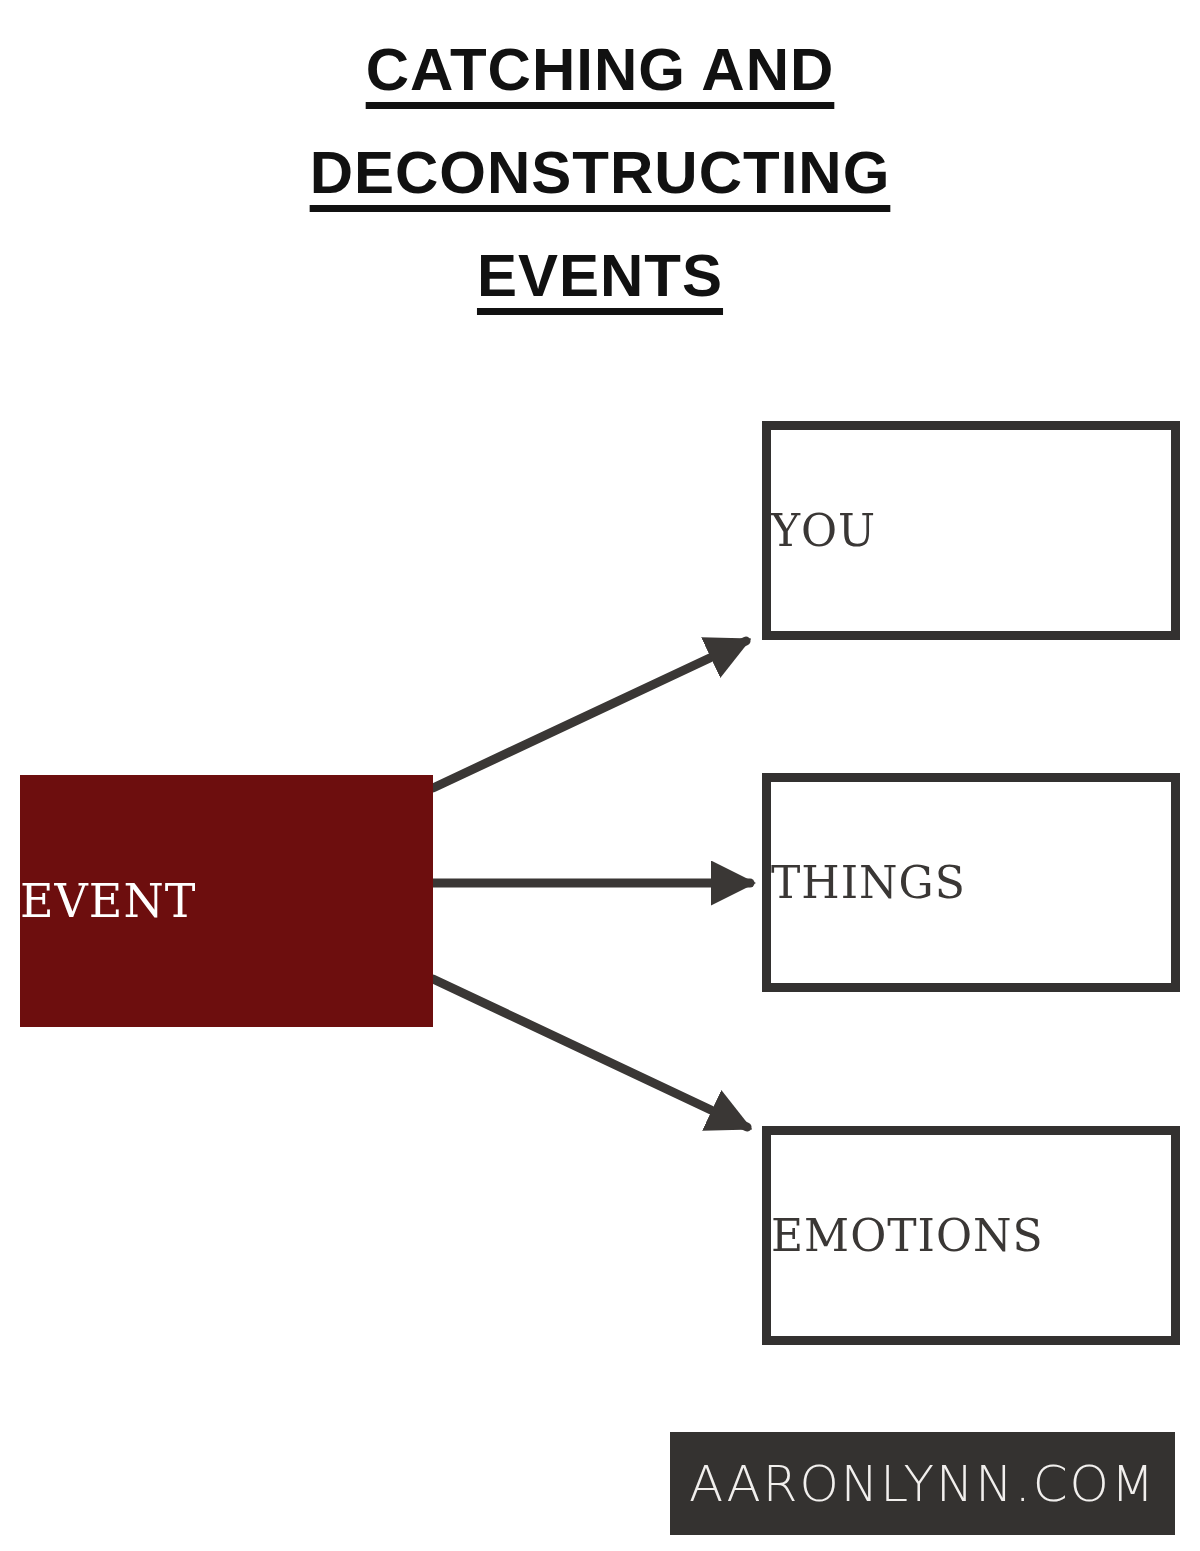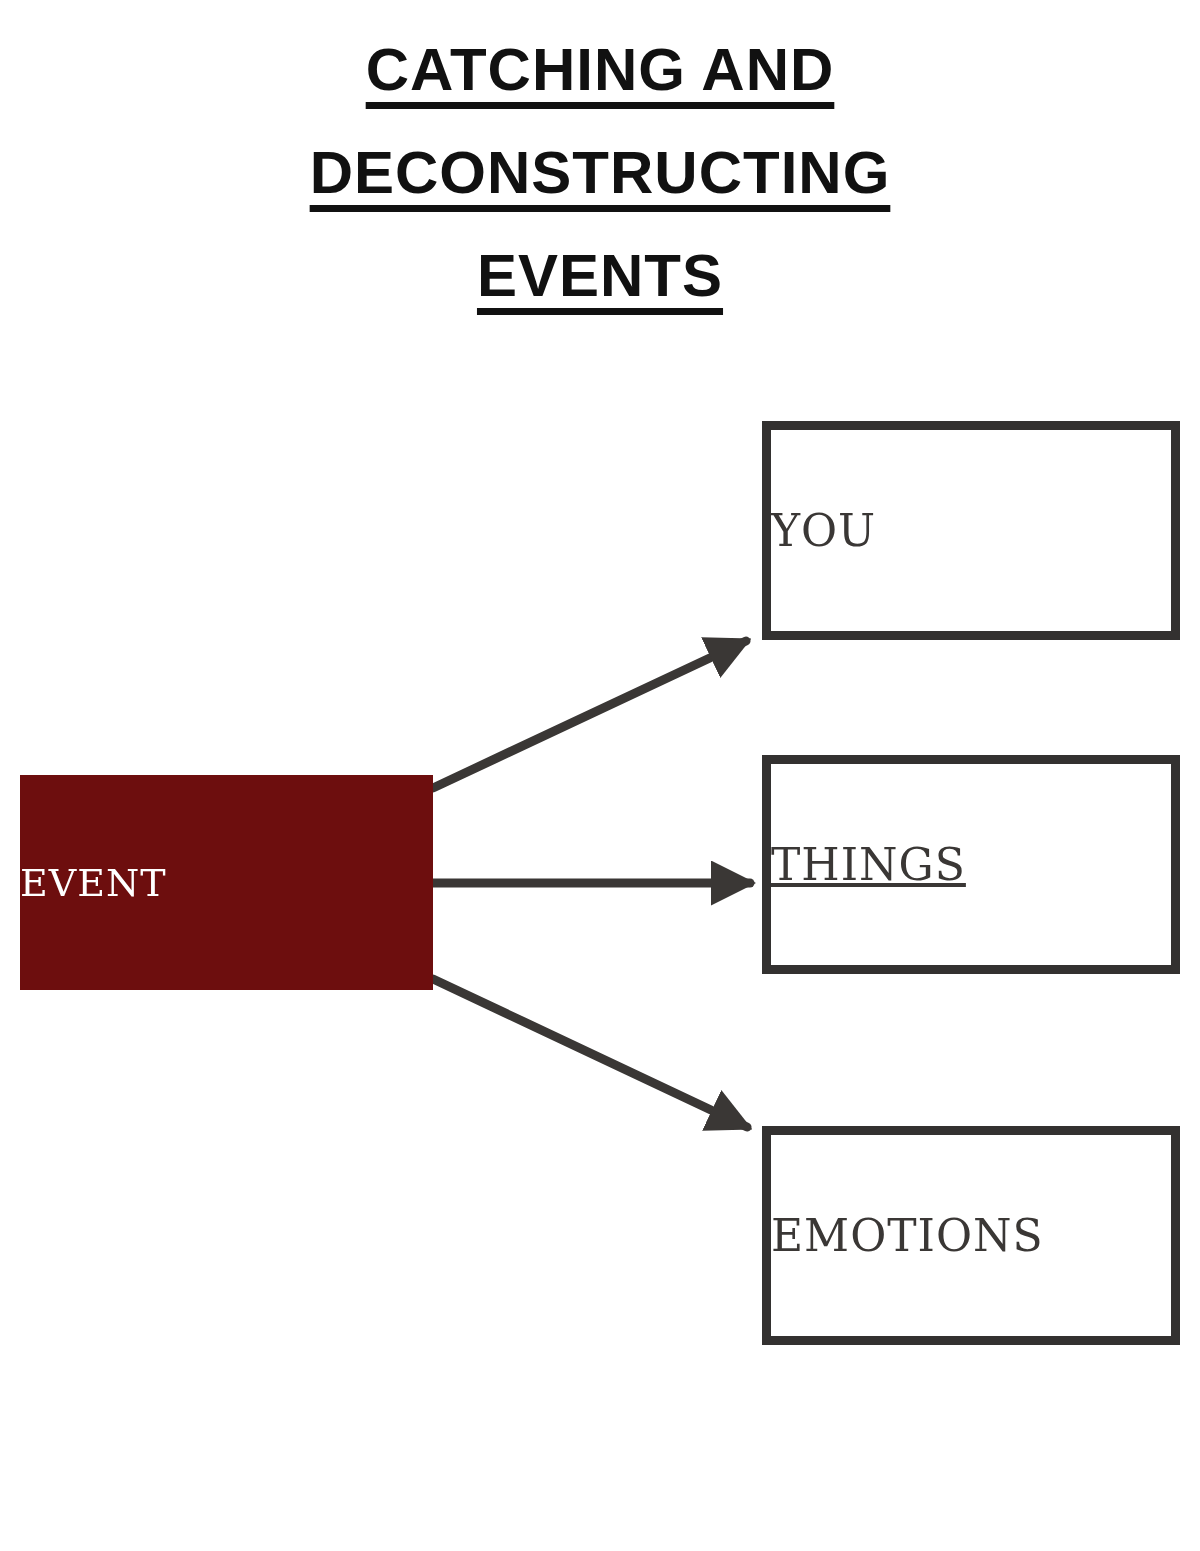--- a/index.html
+++ b/index.html
@@ -45,36 +45,36 @@
     pointer-events:none;
   }
   
   .node{
     position:absolute;
     display:flex;align-items:center;justify-content:flex-start;
     font-family:"DejaVu Serif","Liberation Serif",serif;
     box-sizing:border-box;
   }
   .node-event{
-    left:20px;top:775px;width:413px;height:215px;
+    left:20px;top:775px;width:413px;height:252px;
     background:var(--event-fill);
     color:var(--event-text);
-    font-size:38px;
+    font-size:46px;
     letter-spacing:1px;
   }
   .node-target{
     left:762px;width:418px;height:219px;
     background:var(--box-fill);
     border:9px solid var(--box-border);
     color:var(--node-text);
     font-size:44px;
     letter-spacing:1px;
   }
   .node-you{top:421px;}
-  .node-things{top:755px;text-decoration:underline;}
+  .node-things{top:773px;}
   .node-emotions{top:1126px;}
   
   .footer-badge{
     position:absolute;
     left:670px;top:1432px;width:505px;height:103px;
     background:var(--footer-bg);
     display:flex;align-items:center;justify-content:center;
   }
   .footer-badge span{
     font-family:"DejaVu Sans","Liberation Sans",sans-serif;
@@ -116,14 +116,17 @@
   </div>
 
   <div class="node node-target node-things">
     <span>THINGS</span>
   </div>
 
   <div class="node node-target node-emotions">
     <span>EMOTIONS</span>
   </div>
 
+  <div class="footer-badge">
+    <span>AARONLYNN.COM</span>
+  </div>
 
 </div>
 
 </body></html>

